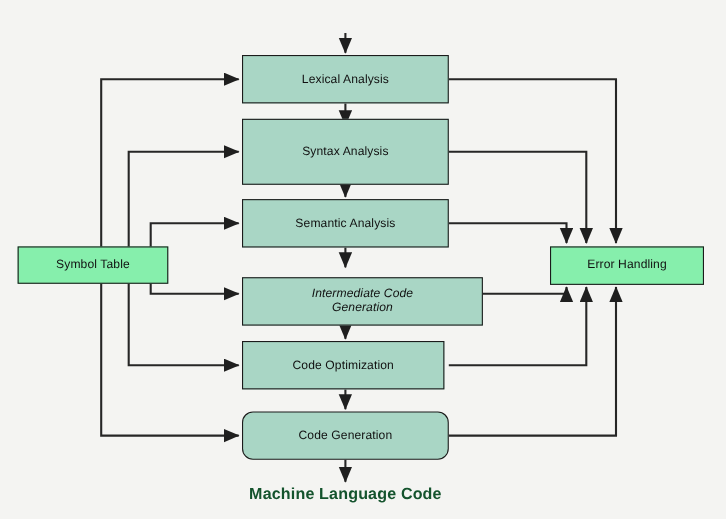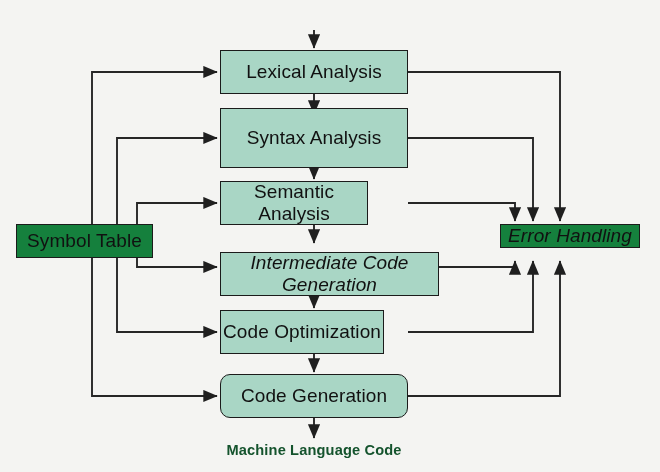--- a/index.html
+++ b/index.html
@@ -23,31 +23,31 @@
     height: 472px;
   }
   .node {
     position: absolute;
     box-sizing: border-box;
     border: 1.6px solid #1b1b1b;
     display: flex;
     align-items: center;
     justify-content: center;
     text-align: center;
-    font-size: 19px;
+    font-size: 11px;
     color: #111111;
     line-height: 1.18;
     letter-spacing: 0.1px;
     z-index: 3;
   }
   .node.phase {
     background: #a9d6c5;
   }
   .node.side {
-    background: #15803d;
+    background: #86efac;
   }
   .edge-label {
     position: absolute;
     font-size: 14.6px;
     font-weight: bold;
     letter-spacing: 0.15px;
     white-space: nowrap;
     z-index: 4;
   }
 </style>
@@ -93,41 +93,41 @@
   </svg>
 
   <div class="node phase" style="left:220px; top:50px; width:188px; height:44px;">
     <span>Lexical Analysis</span>
   </div>
 
   <div class="node phase" style="left:220px; top:108px; width:188px; height:60px;justify-content:center;">
     <span>Syntax Analysis</span>
   </div>
 
-  <div class="node phase" style="left:220px; top:181px; width:148px; height:44px;">
+  <div class="node phase" style="left:220px; top:181px; width:188px; height:44px;">
     <span>Semantic Analysis</span>
   </div>
 
   <div class="node phase" style="left:220px; top:252px; width:219px; height:44px;font-style:italic;">
     <span style="white-space:pre-line;">Intermediate Code
 Generation</span>
   </div>
 
-  <div class="node phase" style="left:220px; top:310px; width:164px; height:44px;">
+  <div class="node phase" style="left:220px; top:310px; width:184px; height:44px;">
     <span>Code Optimization</span>
   </div>
 
   <div class="node phase" style="left:220px; top:374px; width:188px; height:44px;border-radius:10px;">
     <span>Code Generation</span>
   </div>
 
   <div class="node side" style="left:16px; top:224px; width:137px; height:34px;">
     <span>Symbol Table</span>
   </div>
 
-  <div class="node side" style="left:500px; top:224px; width:140px; height:24px;font-style:italic;">
+  <div class="node side" style="left:500px; top:224px; width:140px; height:35px;">
     <span>Error Handling</span>
   </div>
 
 
   <div class="edge-label" style="left:314px; top:442px; transform:translateX(-50%); color:#14532d;">Machine Language Code</div>
 
 </div>
 
 </body></html>

